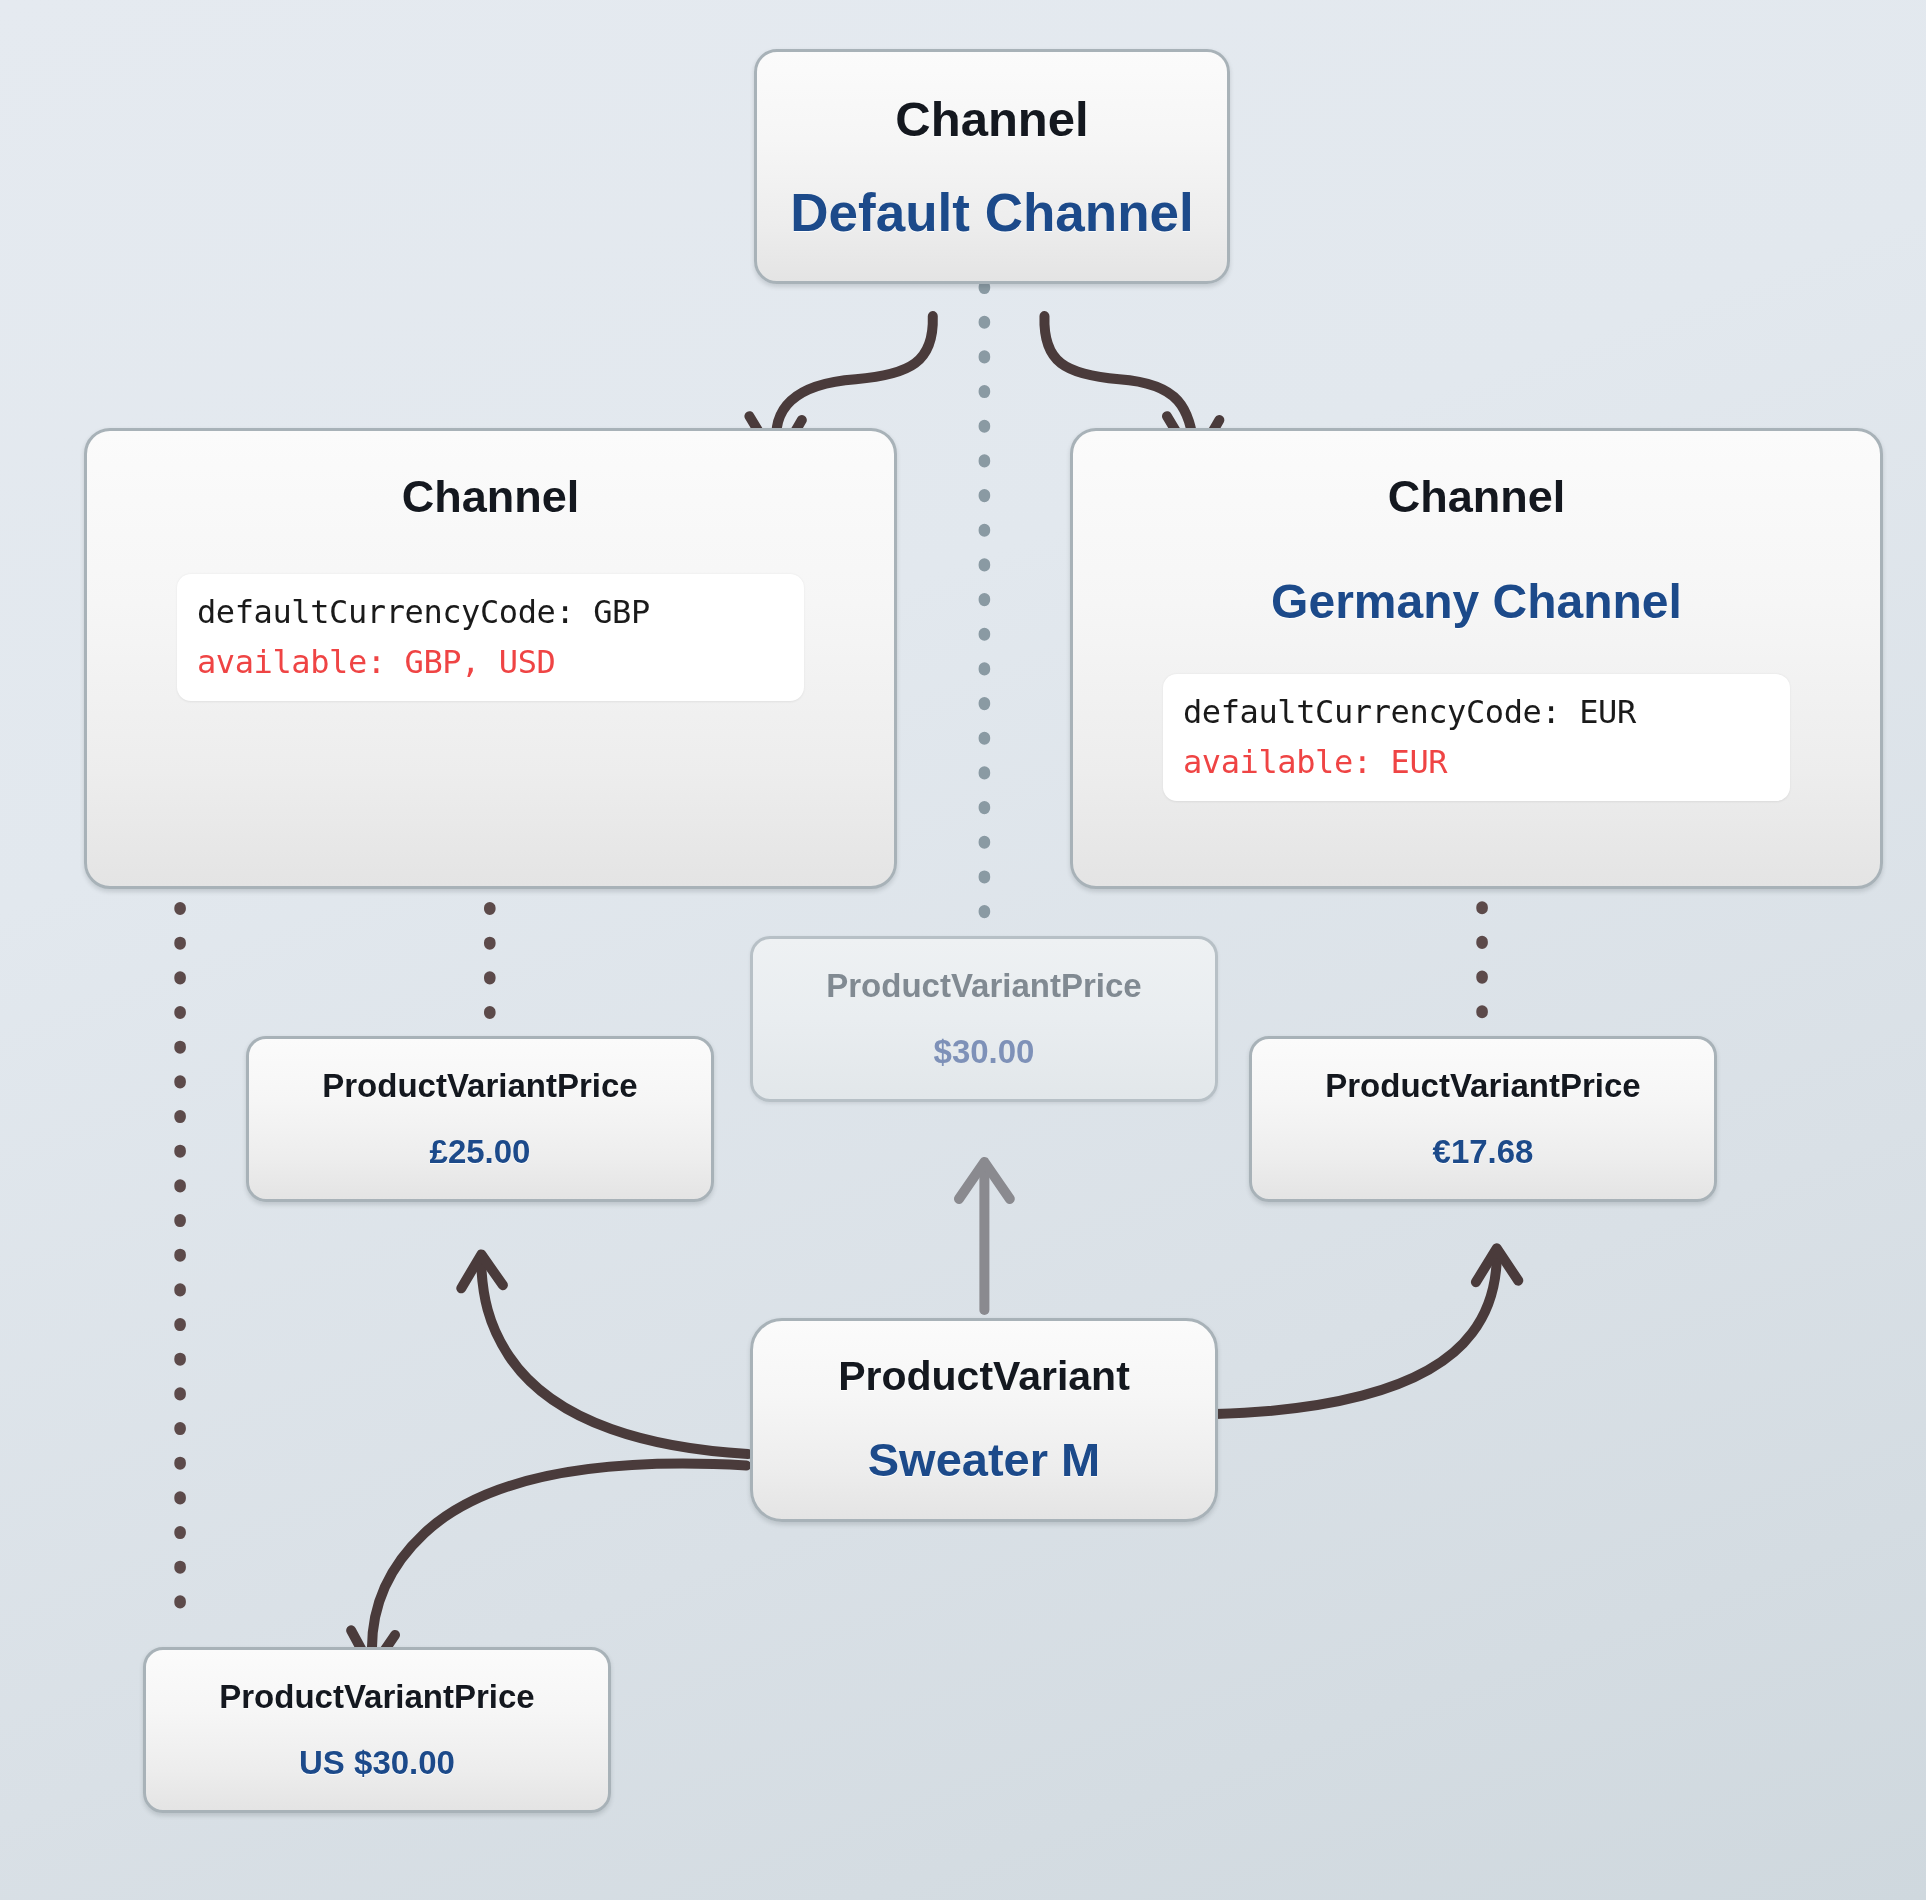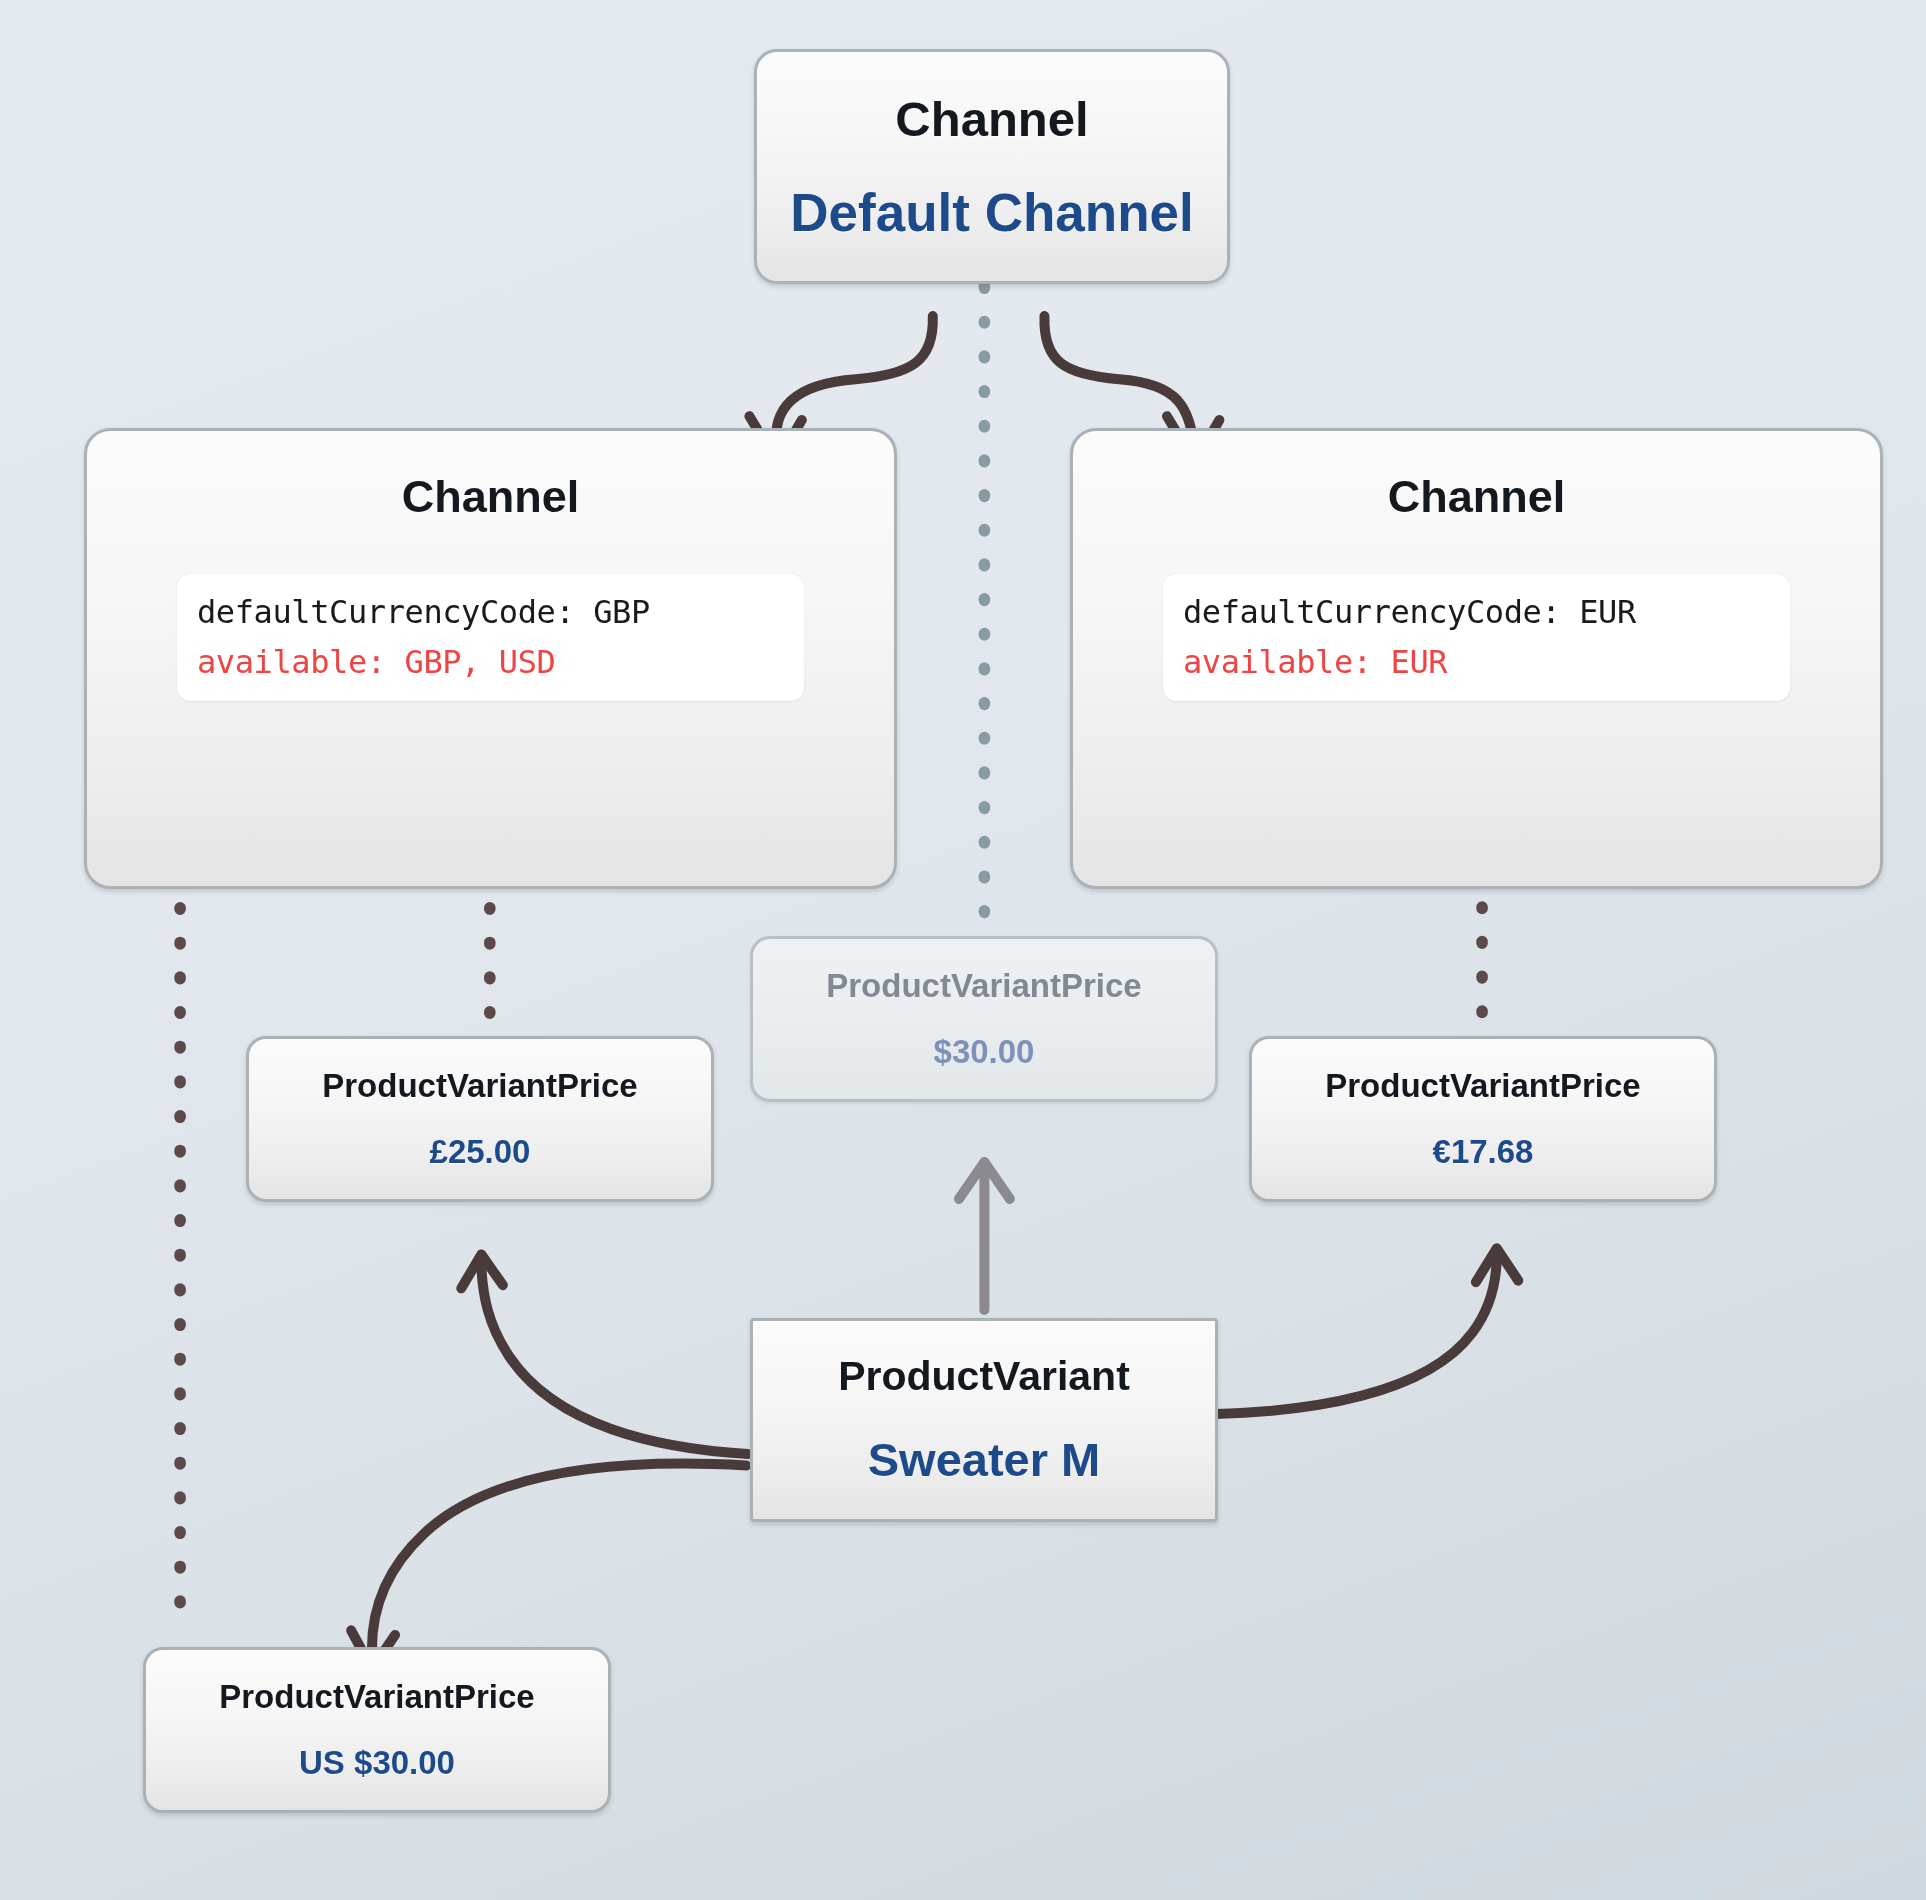--- a/index.html
+++ b/index.html
@@ -108,21 +108,21 @@
     background: linear-gradient(180deg, #eef1f3 0%, #e9edf0 50%, #e2e7ea 100%);
     box-shadow: 0 1.5px 3.1px rgba(60,70,80,0.10);
   }
   .price-ghost .type { color: #818a92; text-shadow: none; }
   .price-ghost .name { color: #7e91b8; text-shadow: none; }
 
   
   .variant {
     left: 734px; top: 1318px;
     width: 468px; height: 204px;
-    border-radius: 4px;
+    border-radius: 32px;
     justify-content: center;
   }
   .variant .type { font-size: 41px; margin-bottom: 32px; }
   .variant .name { font-size: 47px; }
 
   
   #edges { position: absolute; left:0; top:0; width:1926px; height:1901px; z-index: 2; }
 </style>
 </head>
 <body>
@@ -178,20 +178,21 @@
   <div class="node channel-box channel-uk">
     <div class="type">Channel</div>
     <div class="attrs">
       <div class="a1">defaultCurrencyCode: GBP</div>
       <div class="a2">available: GBP, USD</div>
     </div>
   </div>
 
   <div class="node channel-box channel-de">
     <div class="type">Channel</div>
+    <div class="name">Germany Channel</div>
     <div class="attrs">
       <div class="a1">defaultCurrencyCode: EUR</div>
       <div class="a2">available: EUR</div>
     </div>
   </div>
 
   <div class="node price price-gbp">
     <div class="type">ProductVariantPrice</div>
     <div class="name">£25.00</div>
   </div>

